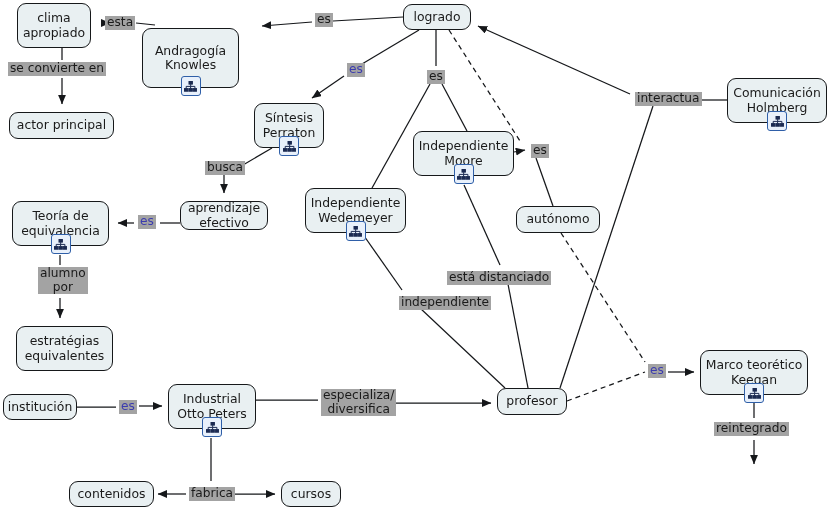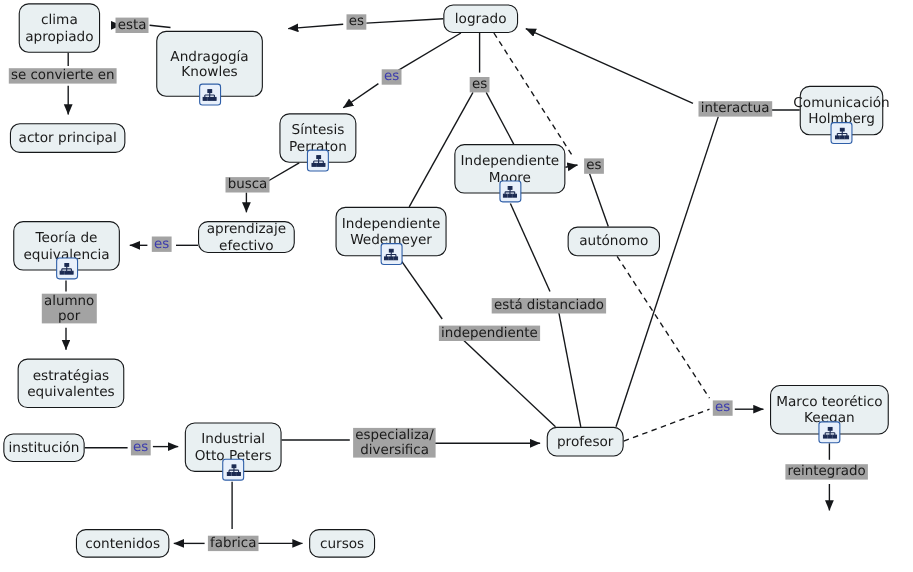--- a/index.html
+++ b/index.html
@@ -151,21 +151,21 @@
             <path d="M6.7,3.1 L6.7,5.4 M2.2,5.4 L10.9,5.4 M2.2,5.4 L2.2,7.6 M6.6,5.4 L6.6,7.6 M10.9,5.4 L10.9,7.6" fill="none"></path>
           </g>
         </svg>
     </span>
   </div>
 
   <div class="node" style="left:403px;top:4px;width:68px;height:26px;">
     <span class="ntext">logrado</span>
   </div>
 
-  <div class="node" style="left:727px;top:78px;width:76px;height:45px;">
+  <div class="node" style="left:727px;top:78px;width:100px;height:45px;">
     <span class="ntext">Comunicación
 Holmberg</span>
     <span class="badge">
       <svg width="13" height="11" viewBox="0 0 13 11">
           <g stroke="#1b2a52" stroke-width="1" fill="#1b2a52">
             <rect x="5" y="0.5" width="3.4" height="2.6"></rect>
             <rect x="0.5" y="7.6" width="3.4" height="2.6"></rect>
             <rect x="4.9" y="7.6" width="3.4" height="2.6"></rect>
             <rect x="9.2" y="7.6" width="3.4" height="2.6"></rect>
             <path d="M6.7,3.1 L6.7,5.4 M2.2,5.4 L10.9,5.4 M2.2,5.4 L2.2,7.6 M6.6,5.4 L6.6,7.6 M10.9,5.4 L10.9,7.6" fill="none"></path>

